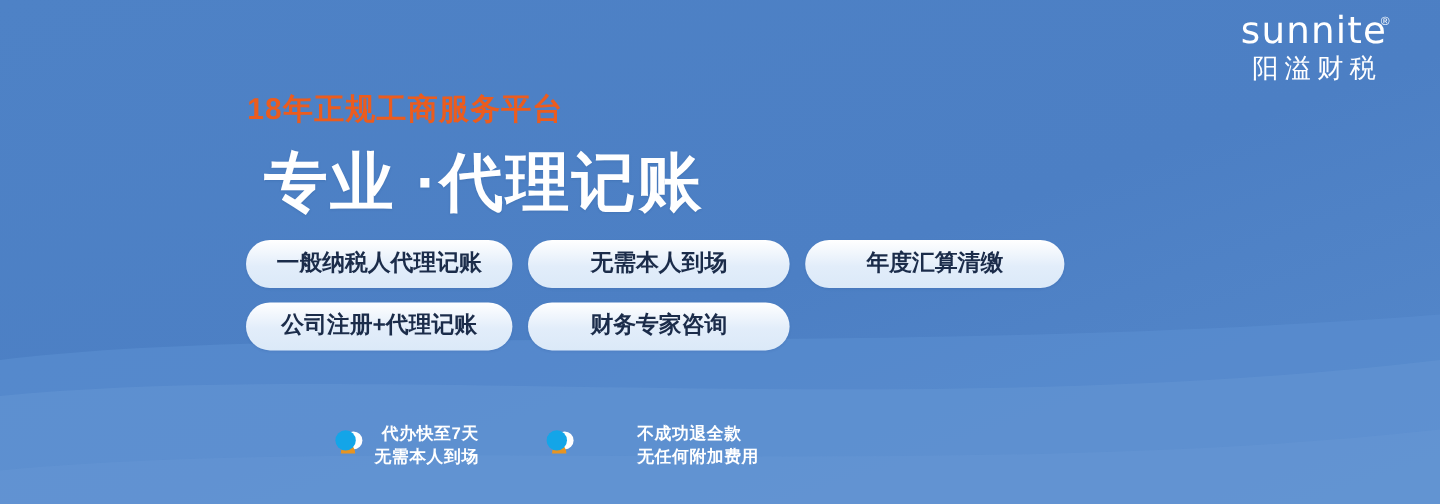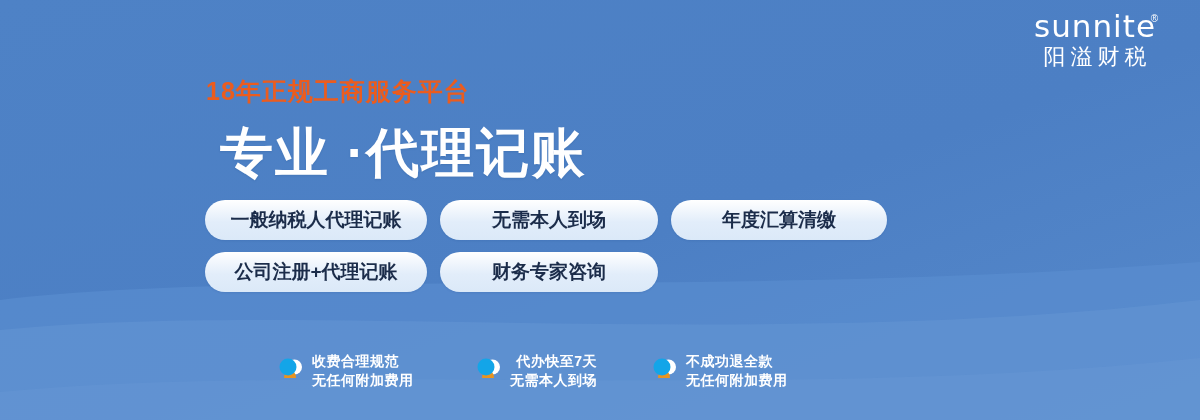--- a/index.html
+++ b/index.html
@@ -133,21 +133,21 @@
     left: 276px;
     top: 352px;
     display: flex;
     align-items: flex-start;
   }
   .feature {
     display: flex;
     align-items: center;
     margin-right: 36px;
   }
-  .feature:last-child { margin-right: 0; }
+  .feature:last-child { margin-right: 0; gap: 43px; }
   .feature-icon {
     width: 28px;
     height: 30px;
     margin-right: 8px;
     flex: 0 0 28px;
   }
   .feature-text {
     color: #ffffff;
     font-size: 14px;
     font-weight: bold;
@@ -197,31 +197,20 @@
       <div class="tag tag-w3">年度汇算清缴</div>
     </div>
     <div class="tag-row">
       <div class="tag tag-w1">公司注册+代理记账</div>
       <div class="tag tag-w2">财务专家咨询</div>
     </div>
   </div>
 
   <div class="features">
 
-    <div class="feature fw1">
-      <svg class="feature-icon" viewBox="0 0 28 30">
-        <circle cx="18.5" cy="11" r="7.5" fill="#ffffff"></circle>
-        <path d="M8 22 q0,-7 6,-7 q6,0 6,7 z" fill="#e89420"></path>
-        <circle cx="12" cy="11" r="8.5" fill="#13a5e8"></circle>
-      </svg>
-      <div class="feature-text">
-        <span class="feature-line">收费合理规范</span>
-        <span class="feature-line">无任何附加费用</span>
-      </div>
-    </div>
 
     <div class="feature fw2">
       <svg class="feature-icon" viewBox="0 0 28 30">
         <circle cx="18.5" cy="11" r="7.5" fill="#ffffff"></circle>
         <path d="M8 22 q0,-7 6,-7 q6,0 6,7 z" fill="#e89420"></path>
         <circle cx="12" cy="11" r="8.5" fill="#13a5e8"></circle>
       </svg>
       <div class="feature-text">
         <span class="feature-line">代办快至7天</span>
         <span class="feature-line">无需本人到场</span>

